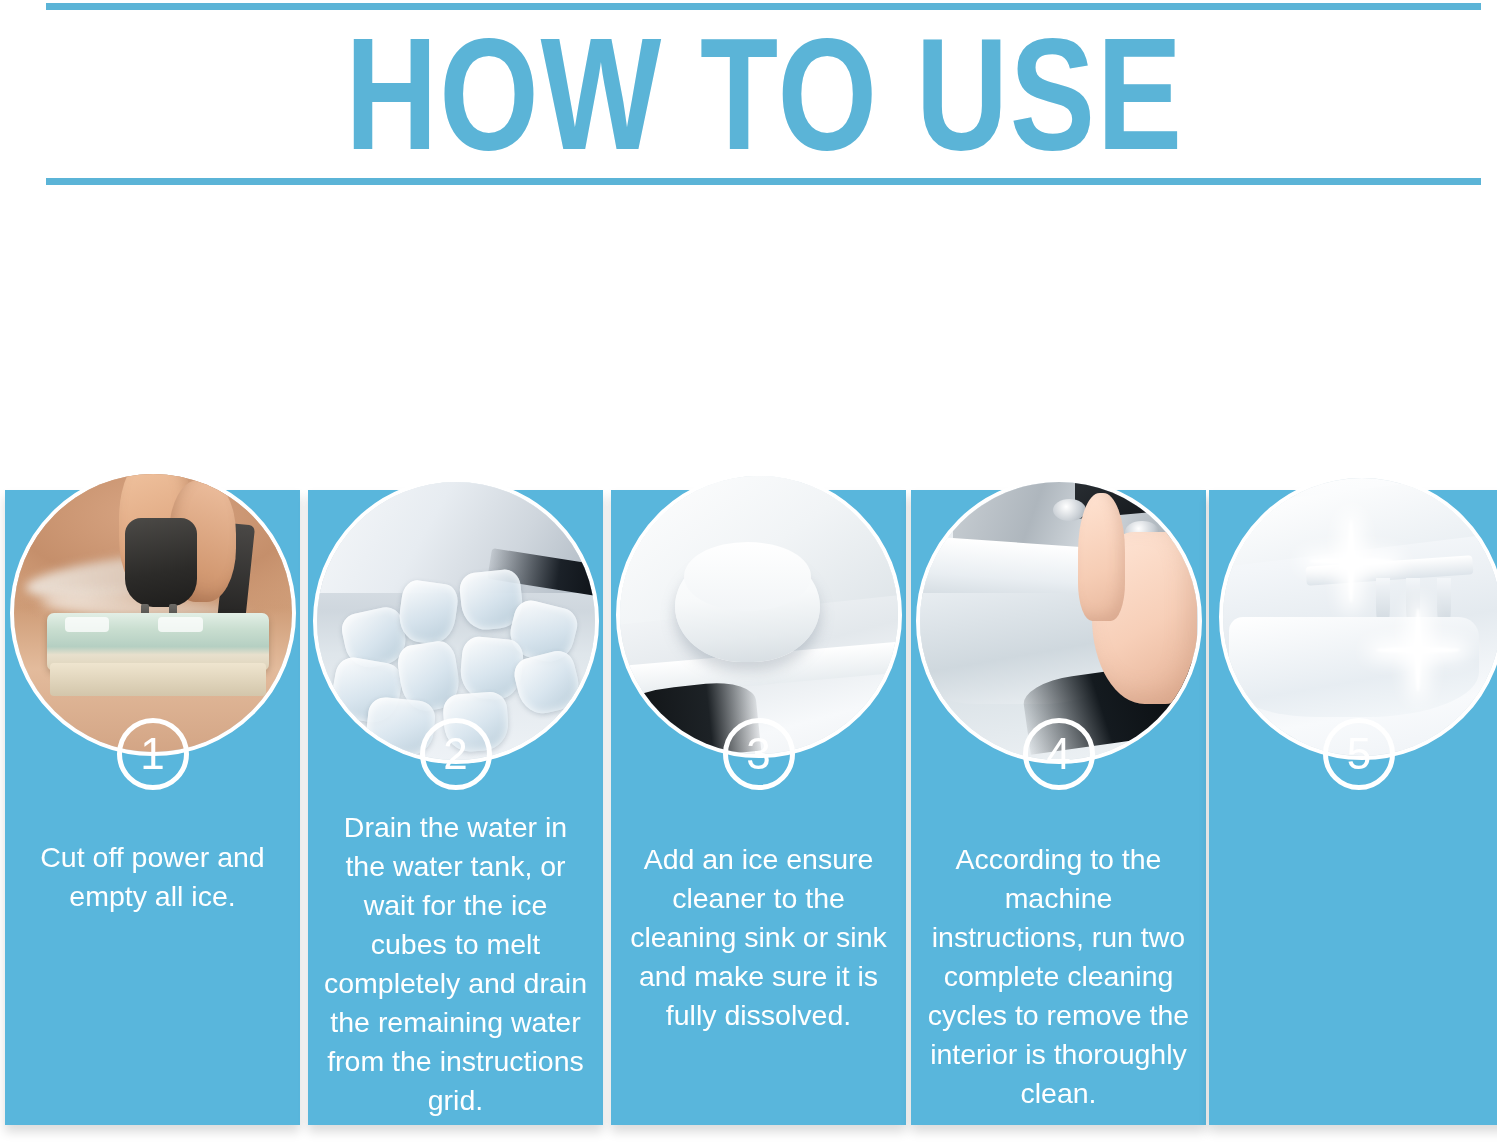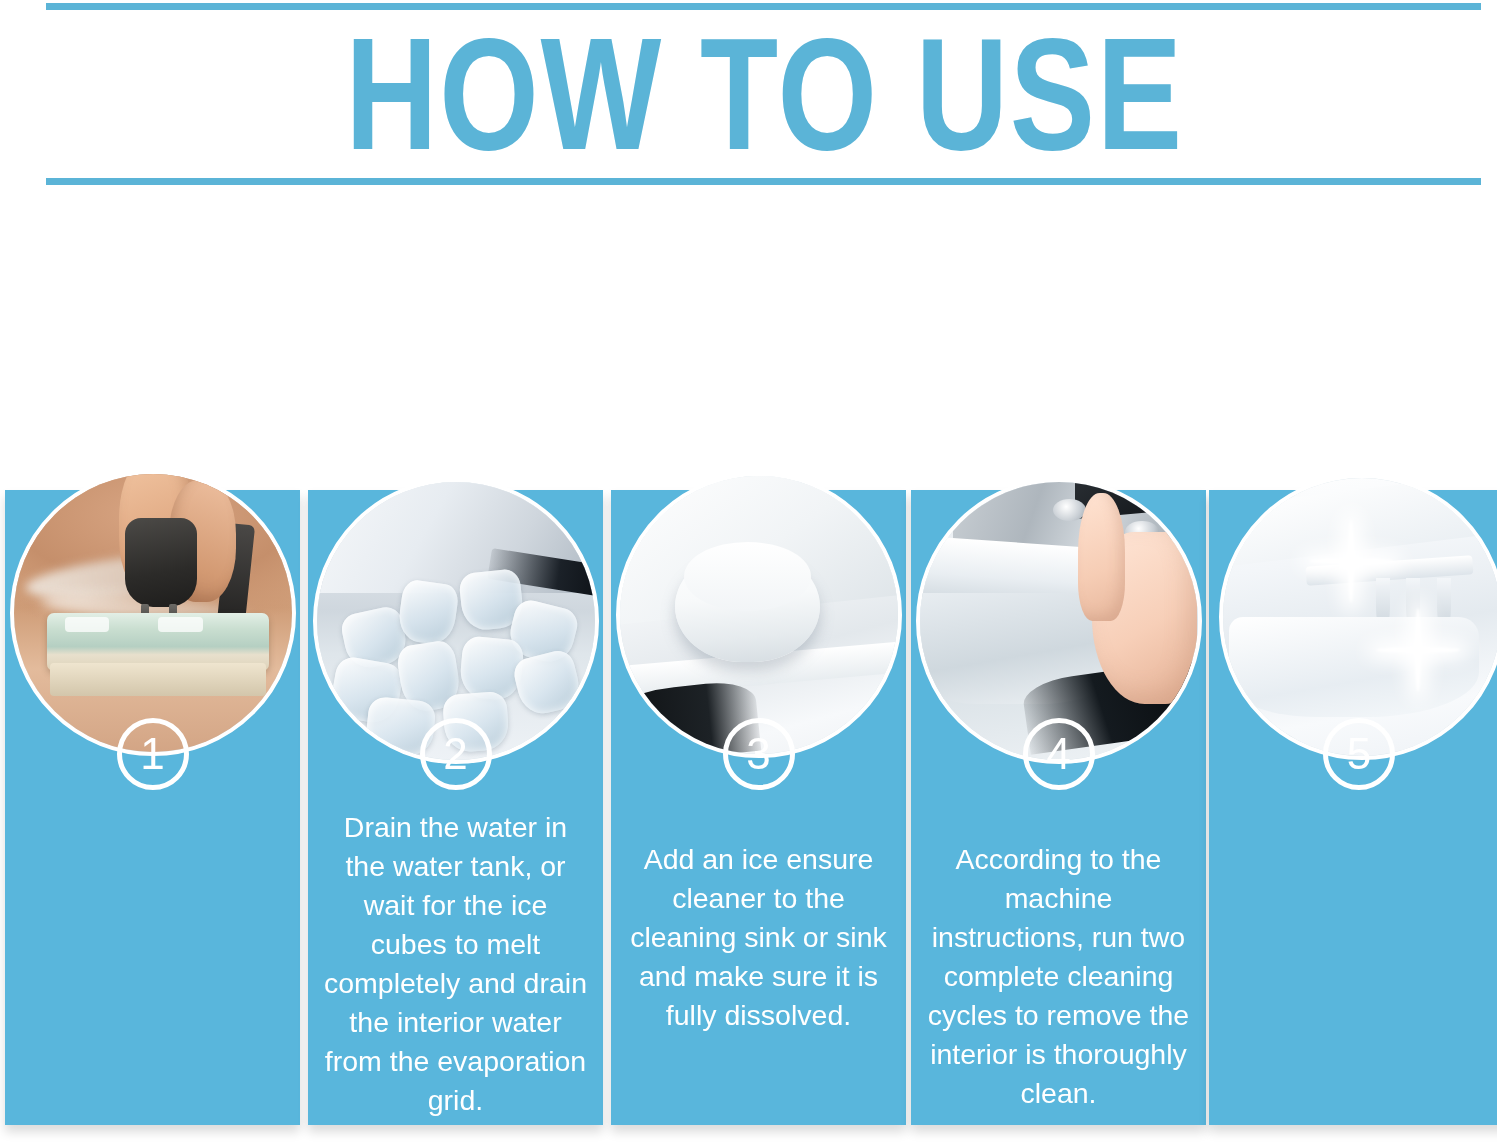--- a/index.html
+++ b/index.html
@@ -320,41 +320,42 @@
         <div class="finger-b"></div>
         <div class="plug"></div>
         <div class="socket">
             <div class="sk sk1"></div>
             <div class="sk sk2"></div>
           </div>
         <div class="socket-base"></div>
       </div>
     </div>
     <div class="badge">1</div>
+    <div class="caption">Cut off power and empty all ice.</div>
   </div>
 
   <div class="card card-2">
     <div class="photo">
       <div class="photo-inner img-ice">
         <div class="wall"></div>
         <div class="dark"></div>
         <div class="cube c1"></div>
           <div class="cube c2"></div>
           <div class="cube c3"></div>
         <div class="cube c4"></div>
           <div class="cube c5"></div>
           <div class="cube c6"></div>
         <div class="cube c7"></div>
           <div class="cube c8"></div>
           <div class="cube c9"></div>
         <div class="cube c10"></div>
       </div>
     </div>
     <div class="badge">2</div>
-    <div class="caption">Drain the water in the water tank, or wait for the ice cubes to melt completely and drain the interior water from the evaporation grid.</div>
+    <div class="caption">Drain the water in the water tank, or wait for the ice cubes to melt completely and drain the remaining water from the instructions grid.</div>
   </div>
 
   <div class="card card-3">
     <div class="photo">
       <div class="photo-inner img-cap">
         <div class="panel"></div>
         <div class="ledge"></div>
         <div class="knob"></div>
         <div class="black"></div>
       </div>

